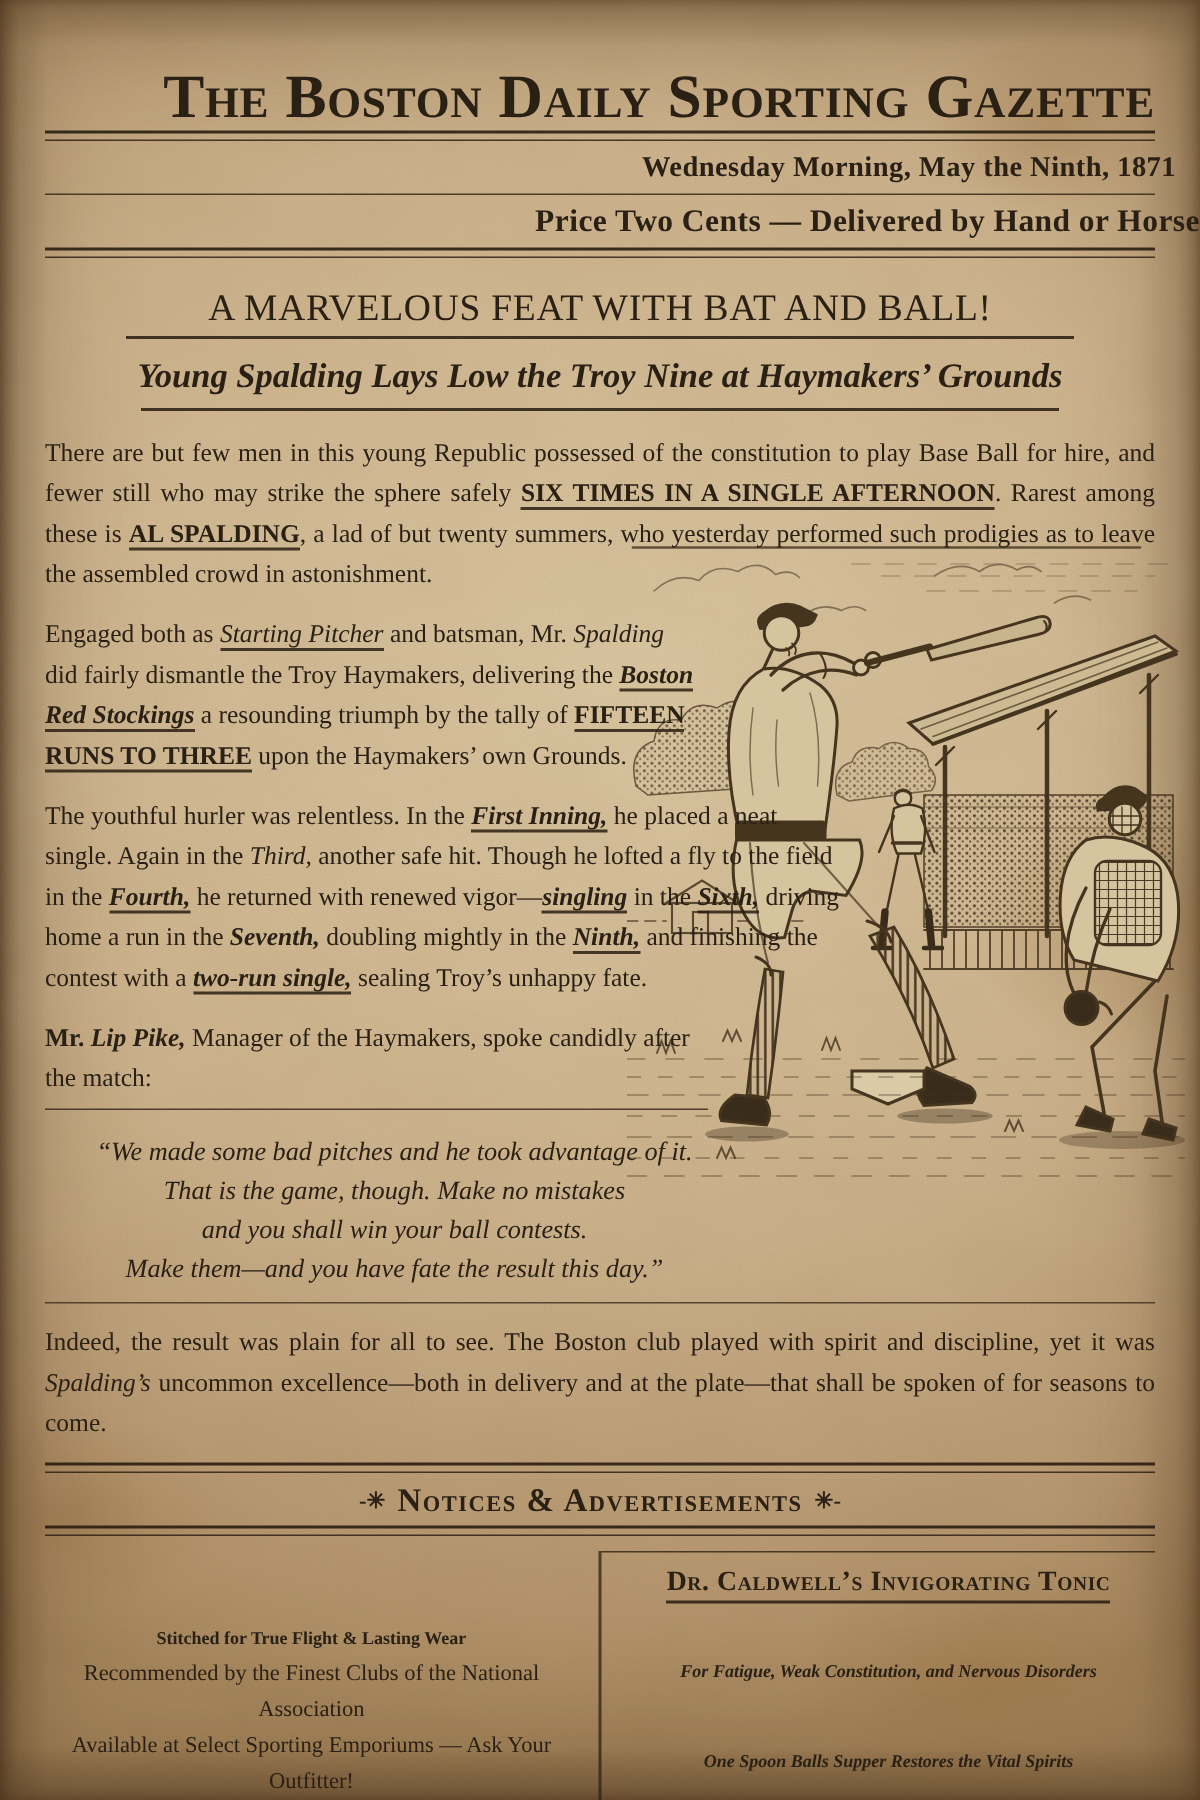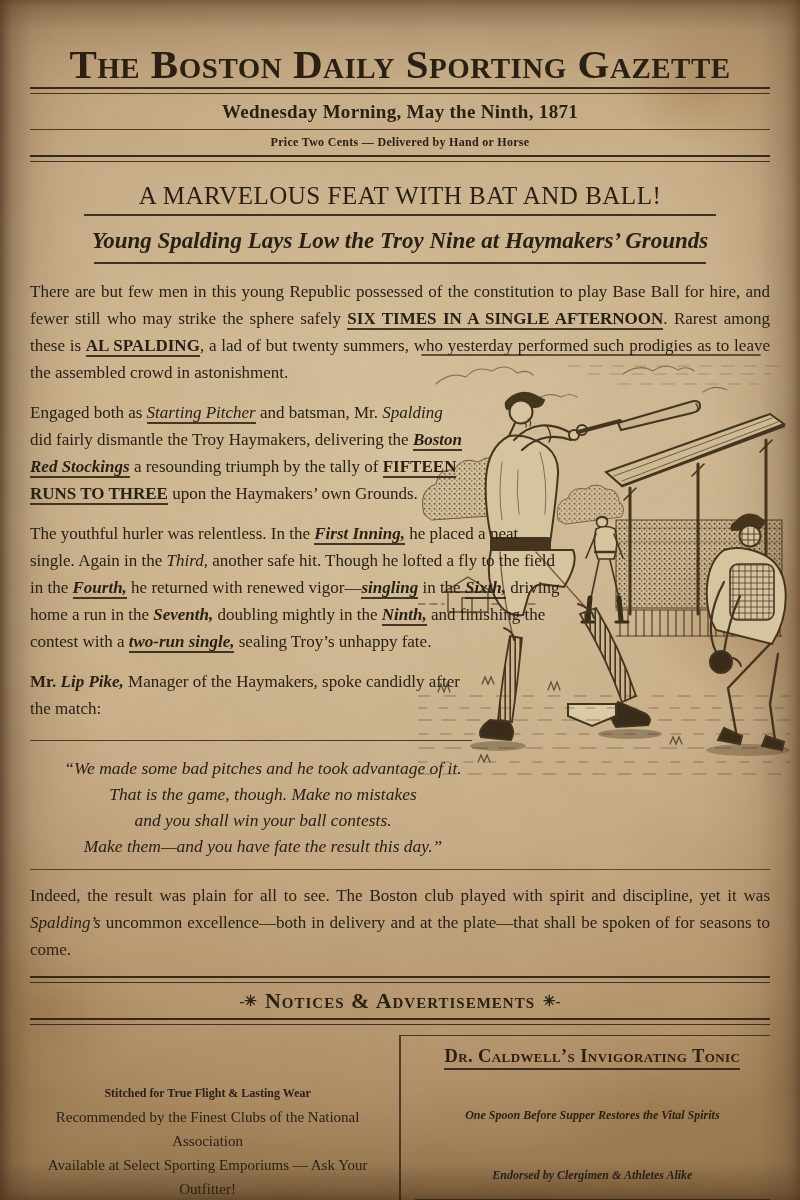--- a/index.html
+++ b/index.html
@@ -19,36 +19,36 @@
   }
   .grain{position:absolute; inset:0; width:100%; height:100%; pointer-events:none; mix-blend-mode:multiply; opacity:.8;}
   .content{position:relative; z-index:2;}
 
   
   .dblrule{height:4px; border-top:2.4px solid rgba(44,32,18,.92); border-bottom:1.3px solid rgba(44,32,18,.85); margin:0 30px;}
   .snglrule{height:1.4px; background:rgba(44,32,18,.8); margin:0 30px;}
   .ctr-rule{height:2px; background:rgba(44,32,18,.88); margin:4px auto 0;}
 
   
-  .masthead{padding-top:42px; text-align:center;}
+  .masthead{padding-top:42px; text-align:right;}
   .masthead-title{font-variant:small-caps; font-weight:bold; font-size:41px; letter-spacing:.5px; white-space:nowrap; line-height:1.1; margin:0 30px;}
-  .dateline{font-size:19px; font-weight:600; letter-spacing:.3px; padding:7px 0 6px;}
-  .priceline{font-size:12px; font-weight:bold; letter-spacing:.3px; padding:5px 0 5px;}
+  .dateline{font-size:19px; font-weight:600; letter-spacing:.3px; padding:7px 16px 6px;}
+  .priceline{font-size:21px; font-weight:bold; letter-spacing:.3px; padding:5px 0 5px;}
 
   
   .headline{margin-top:20px; text-align:center; font-weight:normal; font-size:25px; letter-spacing:.5px; white-space:nowrap;}
   .subheadline{margin-top:12px; text-align:center; font-style:italic; font-weight:600; font-size:23px; white-space:nowrap;}
 
   
   .article{position:relative; padding:14px 30px 0;}
   .article p{margin:0 0 13px; font-size:17px; line-height:27px; position:relative; z-index:1;}
   .lead{text-align:justify;}
   .p-pitching{width:434px;}
   .p-innings{width:534px;}
-  .p-manager{width:442px; border-bottom:1.5px solid rgba(44,32,18,.8); padding-bottom:18px; margin-bottom:14px !important;}
+  .p-manager{width:442px; border-bottom:1.5px solid rgba(44,32,18,.8); padding-bottom:7px; margin-bottom:14px !important;}
   .quote{position:relative; z-index:1; margin:4px 0 10px 32px; width:402px; font-style:italic; font-weight:500; font-size:17.5px;}
   .quote div{line-height:26px;text-align:center;}
   .full-rule{height:1.5px; background:rgba(44,32,18,.72); margin:10px 0 12px;}
   .closing{text-align:justify;}
 
   .rb{font-weight:bold;margin-top:36px;} .ri{font-style:italic;}
   .ru{border-bottom:2px solid rgba(42,31,18,.85);}
 
   .illo{position:absolute; top:88px; right:10px; width:372px; height:430px; z-index:0;}
 
@@ -255,21 +255,22 @@
               <div class="ad-line">Available at Select Sporting Emporiums — Ask Your Outfitter!</div>
             </div>
         </div>
 
       </div>
       <div class="ad-divider"></div>
       <div class="ads-col right">
         <div class="ad">
           <div class="ad-title" style="font-size:18.5px;"><span class="tt">Dr. Caldwell’s Invigorating Tonic</span></div>
           <div>
-              <div class="ad-line rb ri lg">One Spoon Before Supper Restores the Vital Spirits</div>
+              <div class="ad-line rb ri lg">For Fatigue, Weak Constitution, and Nervous Disorders</div>
+              <div class="ad-line rb ri lg">One Spoon Balls Supper Restores the Vital Spirits</div>
               <div class="ad-line rb ri lg">Endorsed by Clergimen &amp; Athletes Alike</div>
             </div>
         </div>
         <div class="ad">
           <div class="ad-title" style="font-size:21px;"><span class="tt">Wanted: Strong Young Men</span></div>
 
         </div>
       </div>
     </div>
 

